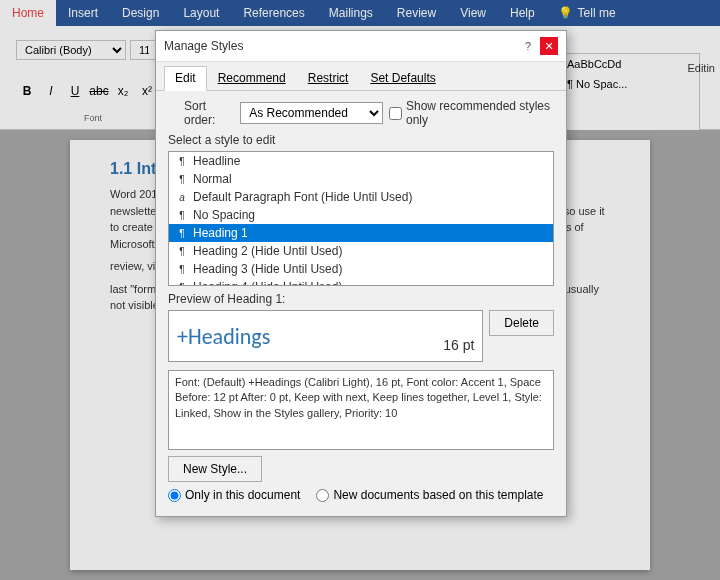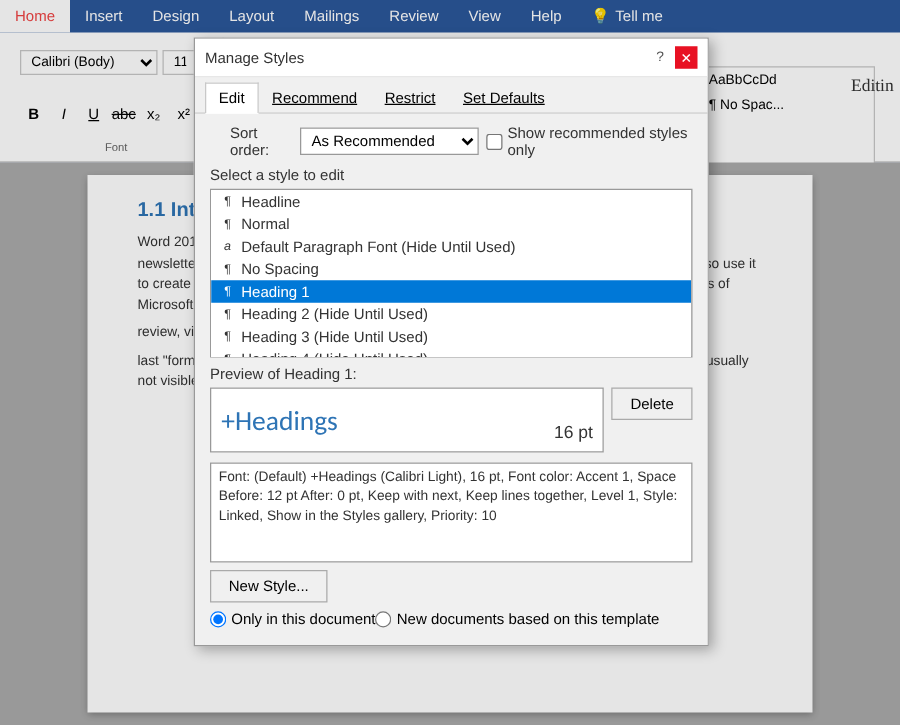--- a/index.html
+++ b/index.html
@@ -124,24 +124,23 @@
     .style-item {
       padding: 4px 6px;
       font-size: 11px;
       cursor: pointer;
     }
 
     .editing-label {
       position: absolute;
       top: 36px;
       right: 5px;
-      font-size: 14px;
+      font-size: 11px;
       color: #333;
       writing-mode: horizontal-tb;
-      font-family: Liberation Serif, serif;
     }
 
     
     .doc-body {
       position: absolute;
       top: 130px;
       left: 0;
       right: 0;
       bottom: 0;
       background: #ababab;
@@ -385,20 +384,21 @@
       position: relative;
     }
 
     .new-style-row {
       margin: 6px 0;
     }
 
     .radio-row {
       display: flex;
       align-items: flex-start;
+      gap: 16px;
       margin: 6px 0;
       font-size: 12px;
     }
 
     .radio-option {
       display: flex;
       align-items: center;
       gap: 4px;
     }
 
@@ -433,20 +433,21 @@
 <body>
 
 <div class="word-bg">
 
   <div class="ribbon">
     <div class="ribbon-tabs">
       <div class="ribbon-tab active">Home</div>
       <div class="ribbon-tab">Insert</div>
       <div class="ribbon-tab">Design</div>
       <div class="ribbon-tab">Layout</div>
+      <div class="ribbon-tab">References</div>
       <div class="ribbon-tab">Mailings</div>
       <div class="ribbon-tab">Review</div>
       <div class="ribbon-tab">View</div>
       <div class="ribbon-tab">Help</div>
       <div class="ribbon-tab" style="display:flex;align-items:center;gap:4px;">
         <span>💡</span>
         <span>Tell me</span>
       </div>
     </div>
     <div class="ribbon-content">

